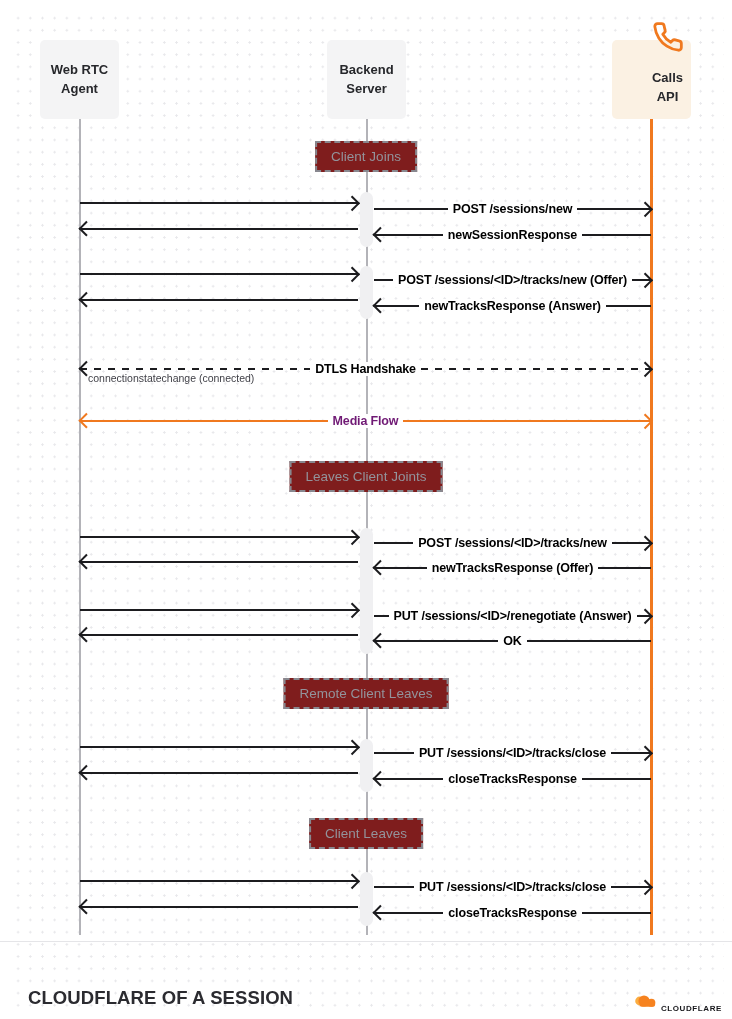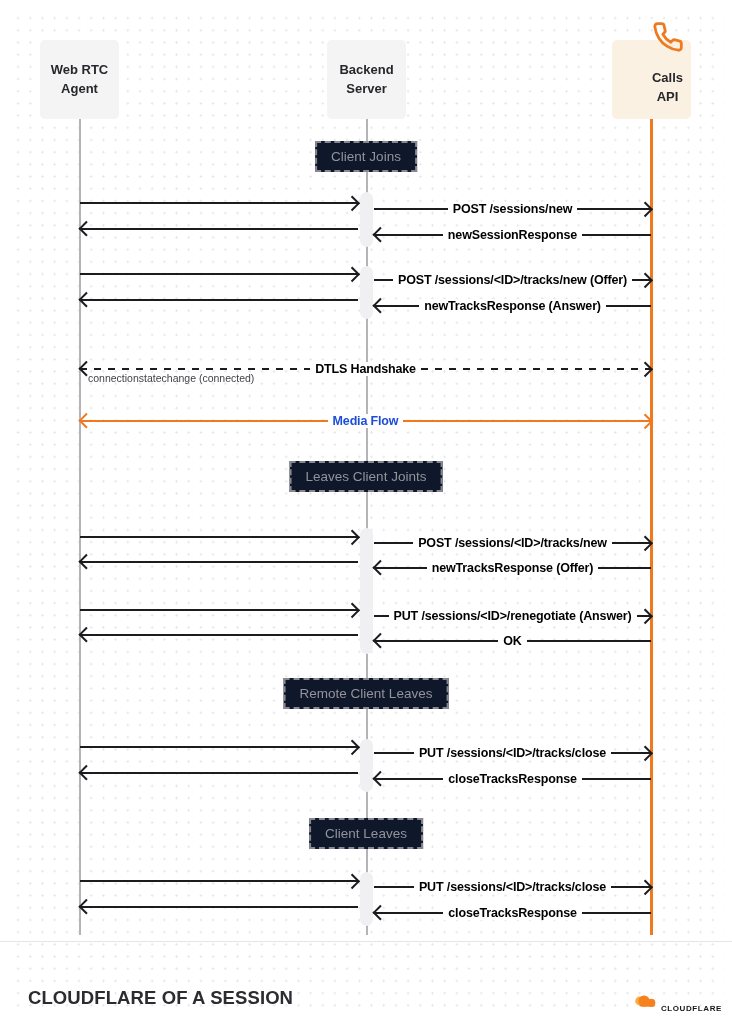--- a/index.html
+++ b/index.html
@@ -37,28 +37,28 @@
   .line{flex:1;min-width:7px;height:0;border-top:2.4px solid #1C1C1F;}
   .dash{flex:1;min-width:7px;height:2.4px;
     background:repeating-linear-gradient(90deg,#1C1C1F 0 7px,transparent 7px 14px);}
   .lbl{font-weight:bold;font-size:12.5px;letter-spacing:-0.15px;color:#000000;
     padding:0 5px;white-space:nowrap;background:#fff;}
   .head{position:absolute;width:8.5px;height:8.5px;top:50%;
     border-top:2.4px solid #1C1C1F;border-right:2.4px solid #1C1C1F;}
   .head.r{right:0.5px;transform:translateY(-50%) rotate(45deg);}
   .head.l{left:0.5px;transform:translateY(-50%) rotate(-135deg);}
   .orange .line{border-color:#F0791F;}
-  .orange .lbl{color:#1d4ed8;}
+  .orange .lbl{color:#701a75;}
   .orange .head{border-color:#F0791F;}
   .sub{position:absolute;left:8px;top:11px;font-size:10.5px;color:#3F3F46;
     white-space:nowrap;background:transparent;}
   
   .phase{
     position:absolute;left:366px;transform:translateX(-50%);
-    border:2px dashed #88888F;background:#0f172a;color:#93939B;
+    border:2px dashed #88888F;background:#7f1d1d;color:#93939B;
     font-size:13.5px;padding:6px 14px;white-space:nowrap;box-sizing:border-box;
   }
   
   .divider{position:absolute;left:0;right:0;top:941px;height:1px;background:#E5E5E8;}
   .title{position:absolute;left:28px;top:987px;font-weight:bold;font-size:18.5px;
     letter-spacing:0.1px;color:#2B2B30;}
   .brand{position:absolute;right:10px;top:992px;display:flex;align-items:center;gap:3px;}
   .brand-text{font-weight:bold;font-size:8px;letter-spacing:0.6px;color:#17171B;margin-top:12px;}
 </style>
 </head>

